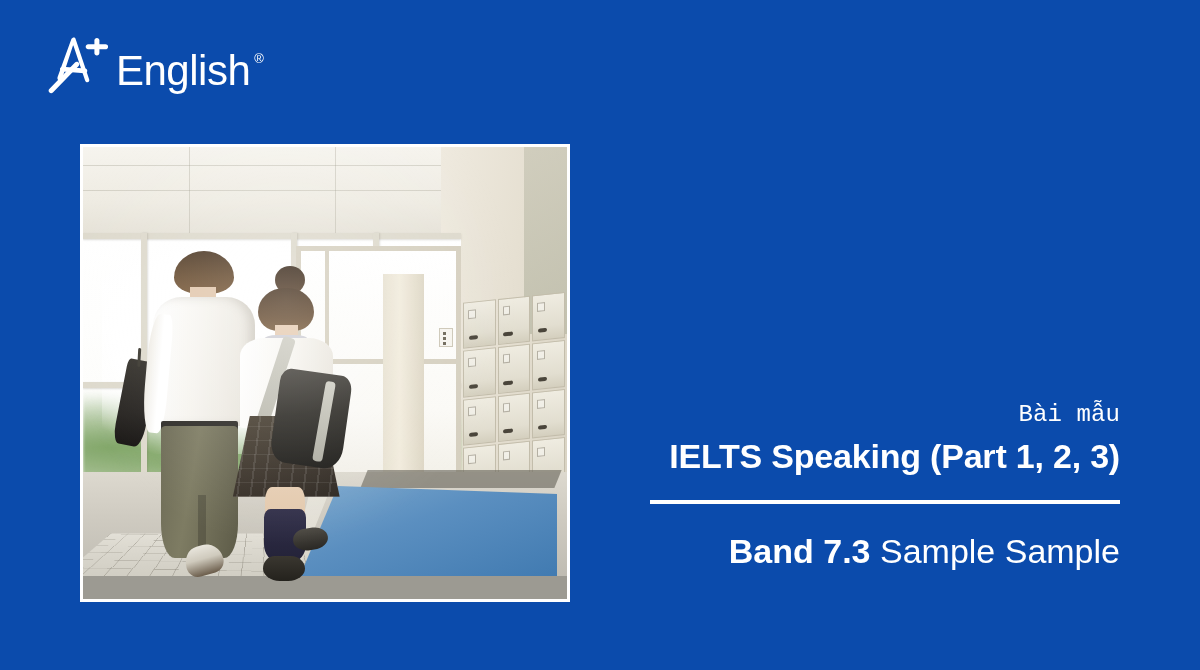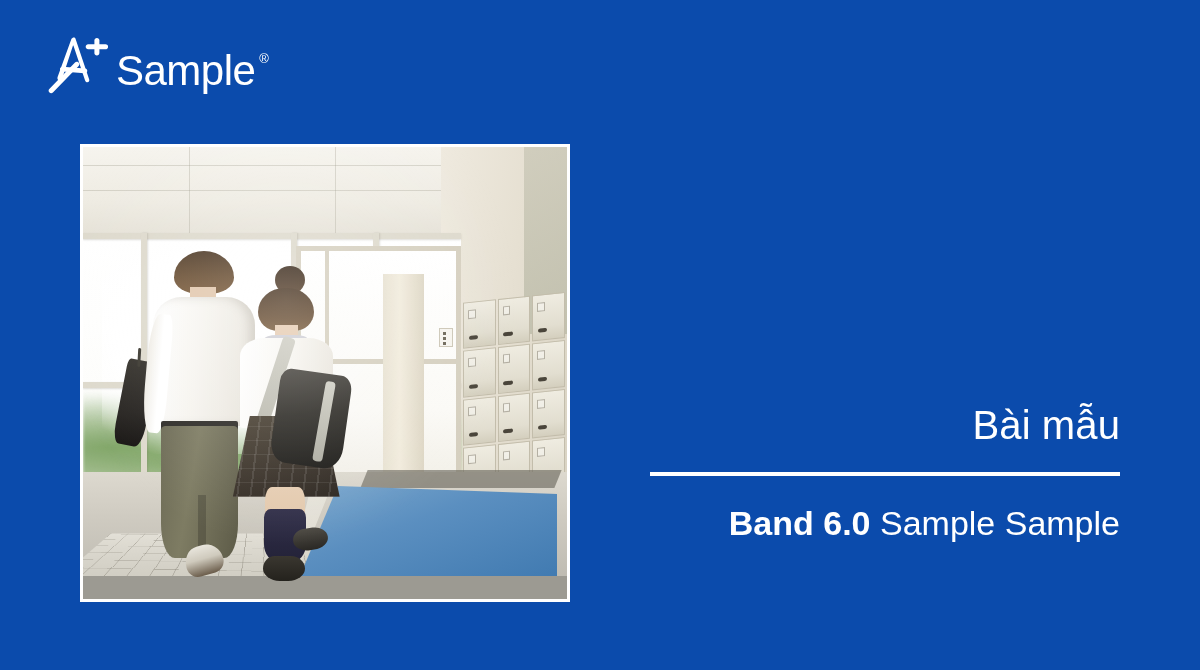--- a/index.html
+++ b/index.html
@@ -353,24 +353,25 @@
   
   .text-block {
     position: absolute;
     right: 80px;
     top: 400px;
     width: 470px;
     text-align: right;
     color: #ffffff;
   }
   .tagline {
-    font-size: 40px;
+    font-size: 24px;
     font-weight: 400;
     line-height: 1.25;
     letter-spacing: .1px;
+    font-family: Liberation Mono, monospace;
   }
   .headline {
     font-size: 34px;
     font-weight: 700;
     line-height: 1.3;
     margin-top: 4px;
     letter-spacing: -.2px;
     white-space: nowrap;
   }
   .divider {
@@ -398,21 +399,21 @@
     <svg class="logo-mark" viewBox="0 0 66 62" aria-hidden="true">
       <g fill="#ffffff">
         <path d="M30.5 4 C31.6 3.2 33.2 3.6 33.6 4.9 L47.2 45.5 C47.8 47.2 46.2 48.8 44.6 48.2 C43.8 47.9 43.3 47.2 43.1 46.4 L31.4 11.5 L31.0 11.5 L20.0 45.0 C19.4 46.8 17.0 47.2 15.9 45.7 C15.3 44.9 15.2 44.0 15.6 43.1 L29.3 5.2 C29.5 4.7 29.9 4.3 30.5 4 Z"></path>
         <path d="M18.0 35.0 C18.0 33.6 19.2 32.6 20.6 32.7 L43.0 34.4 C44.6 34.5 45.7 36.0 45.2 37.5 C44.8 38.7 43.6 39.4 42.4 39.3 L20.4 37.6 C19.0 37.5 18.0 36.4 18.0 35.0 Z"></path>
         <path d="M7.5 58.5 C6.4 57.6 6.3 55.9 7.3 54.9 L33.0 28.5 C34.2 27.3 36.2 27.6 37.0 29.0 C37.6 30.1 37.3 31.4 36.4 32.2 L10.9 58.4 C9.9 59.4 8.5 59.4 7.5 58.5 Z"></path>
         <path d="M52.4 6.5 C52.4 5.1 53.5 4.0 54.9 4.0 C56.3 4.0 57.4 5.1 57.4 6.5 L57.4 19.0 C57.4 20.4 56.3 21.5 54.9 21.5 C53.5 21.5 52.4 20.4 52.4 19.0 Z"></path>
         <path d="M46.2 10.3 L63.6 10.3 C65.0 10.3 66.1 11.4 66.1 12.8 C66.1 14.2 65.0 15.3 63.6 15.3 L46.2 15.3 C44.8 15.3 43.7 14.2 43.7 12.8 C43.7 11.4 44.8 10.3 46.2 10.3 Z"></path>
       </g>
     </svg>
     <div class="logo-word">
-      <span>Sample</span><span class="logo-reg">®</span>
+      <span>English</span><span class="logo-reg">®</span>
     </div>
   </div>
 
   <div class="photo-frame">
     <div class="photo">
 
       <div class="ph-ceiling"></div>
       <div class="ph-ceiling-line" style="left:0;top:4%;width:100%;"></div>
       <div class="ph-ceiling-line" style="left:0;top:9.5%;width:100%;"></div>
       <div class="ph-ceiling-line" style="left:22%;top:0;width:1px;height:20%;"></div>
@@ -491,17 +492,18 @@
         <div class="girl-shoe2"></div>
         <div class="girl-shoe"></div>
       </div>
 
       <div class="ph-vignette"></div>
     </div>
   </div>
 
   <div class="text-block">
     <div class="tagline">Bài mẫu</div>
+    <div class="headline">IELTS Speaking (Part 1, 2, 3)</div>
     <div class="divider"></div>
-    <div class="subline"><span class="strong">Band 6.0</span><span> Sample Sample</span></div>
+    <div class="subline"><span class="strong">Band 7.3</span><span> Sample Sample</span></div>
   </div>
 
 </div>
 
 </body></html>

